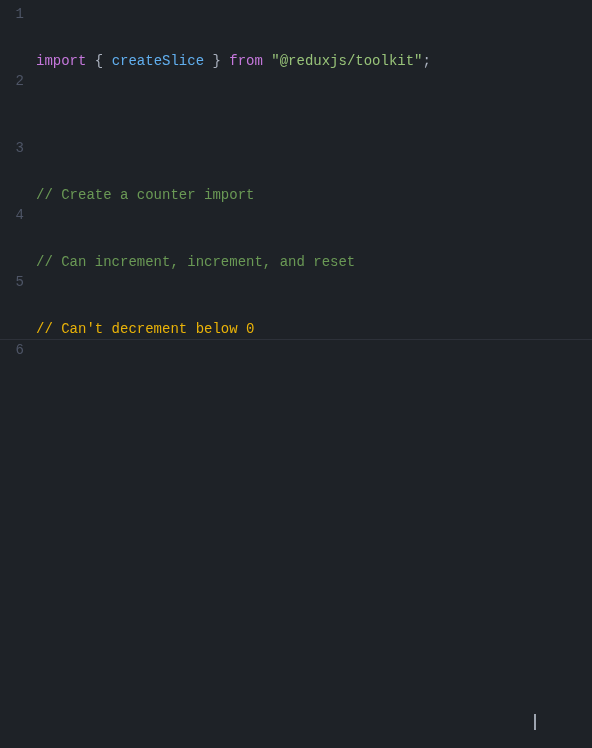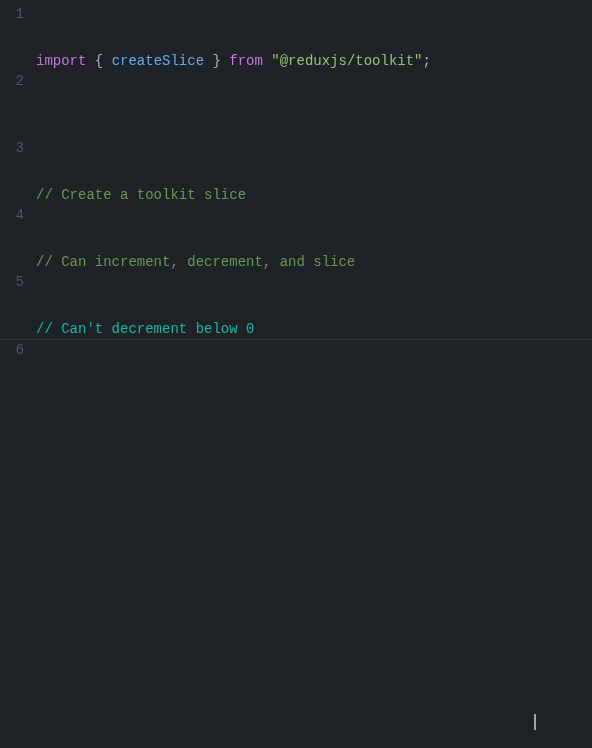--- a/index.html
+++ b/index.html
@@ -77,29 +77,29 @@
       <div class="line">
         <span class="line-number">1</span>
         <span class="line-content"><span style="color: rgb(198, 120, 221);">import</span><span style="color: rgb(171, 178, 191);"> </span><span style="color: rgb(171, 178, 191);">{</span><span style="color: rgb(171, 178, 191);"> </span><span style="color: rgb(97, 175, 239);">createSlice</span><span style="color: rgb(171, 178, 191);"> </span><span style="color: rgb(171, 178, 191);">}</span><span style="color: rgb(171, 178, 191);"> </span><span style="color: rgb(198, 120, 221);">from</span><span style="color: rgb(171, 178, 191);"> </span><span style="color: rgb(152, 195, 121);">"@reduxjs/toolkit"</span><span style="color: rgb(171, 178, 191);">;</span></span>
       </div>
       <div class="line">
         <span class="line-number">2</span>
         <span class="line-content">&nbsp;</span>
       </div>
       <div class="line">
         <span class="line-number">3</span>
-        <span class="line-content"><span style="color: rgb(106, 153, 85);">// Create a toolkit slice</span></span>
+        <span class="line-content"><span style="color: rgb(106, 153, 85);">// Create a counter import</span></span>
       </div>
       <div class="line">
         <span class="line-number">4</span>
-        <span class="line-content"><span style="color: rgb(106, 153, 85);">// Can increment, decrement, and slice</span></span>
+        <span class="line-content"><span style="color: rgb(106, 153, 85);">// Can increment, increment, and reset</span></span>
       </div>
       <div class="line">
         <span class="line-number">5</span>
-        <span class="line-content"><span style="color: #14b8a6;">// Can't decrement below 0</span></span>
+        <span class="line-content"><span style="color: #eab308;">// Can't decrement below 0</span></span>
       </div>
       <div class="line-separator"></div>
       <div class="line">
         <span class="line-number">6</span>
         <span class="line-content">&nbsp;</span>
       </div>
     </div>
   <div class="cursor"></div>
 </div>
 

